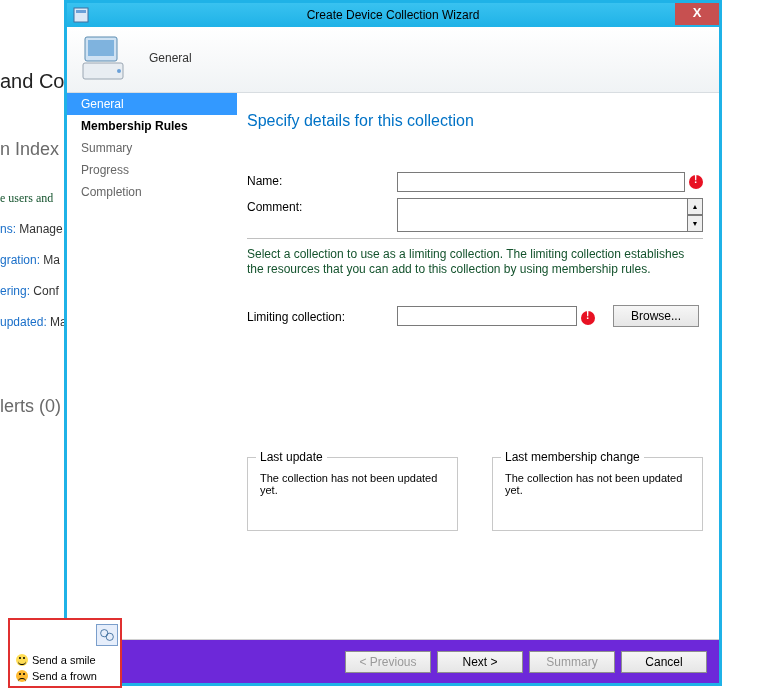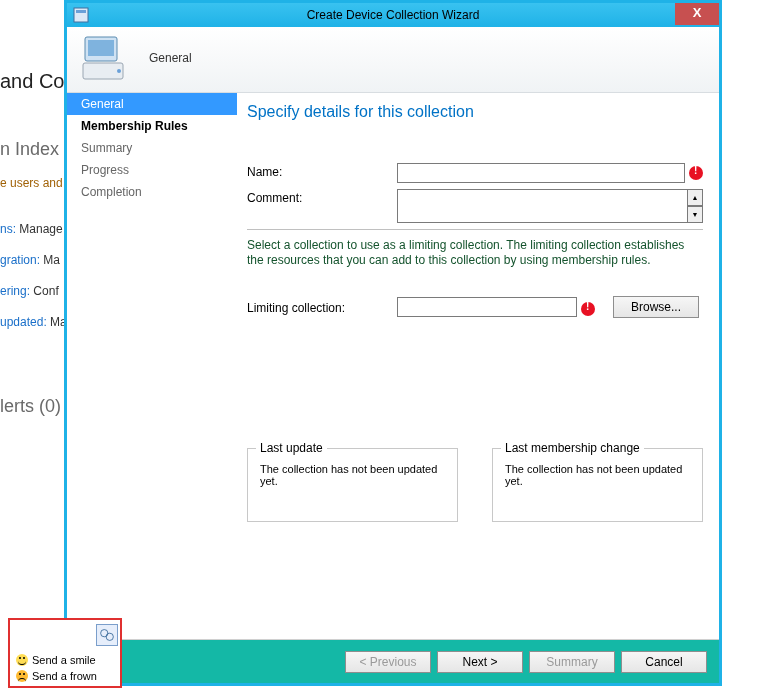--- a/index.html
+++ b/index.html
@@ -67,21 +67,21 @@
     padding: 4px 10px 4px 14px;
     font-size:12px; color:#666;
     cursor: default;
   }
   .nav-item.sel {
     background:#3399ff; color:#fff;
   }
   .nav-item.bold { color:#000; font-weight:600; }
   .content {
     position:absolute; left:170px; right:0; top:0; bottom:0;
-    padding: 6px 16px 0 10px;
+    padding: 15px 16px 0 10px;
   }
   .section-title {
     color:#0072c6; font-size:16px; margin:4px 0 42px 0;
   }
   .form-row { display:flex; align-items:flex-start; margin-bottom:6px; }
   .form-label { width:150px; font-size:12px; padding-top:2px; }
   .form-field { flex:1; display:flex; align-items:flex-start; }
   input.txt {
     flex:1; height:20px; border:1px solid #7a7a7a; font-size:12px; padding:0 3px;
     background:#fff;
@@ -114,21 +114,21 @@
     width:218px; height:74px; font-size:11px;
   }
   .groupbox .legend {
     position:absolute; top:-8px; left:8px; background:#fff; padding:0 4px; font-size:12px; color:#000000;
   }
   .bottom-bar {
     position:absolute; left:0; right:0; bottom:0; height:44px;
     border-top:1px solid #d0d0d0;
     display:flex; justify-content:flex-end; align-items:center;
     padding-right:12px; gap:6px;
-    background:#14b8a6;
+    background:#6d28d9;
   }
   .feedback-box {
     position:absolute; left:8px; top:618px; width:114px; height:70px;
     border:2px solid #e03030; background:#fff;
   }
   .fb-icon-btn {
     position:absolute; left:86px; top:4px; width:22px; height:22px;
     border:1px solid #7a9ecb; background:#e6eefb;
   }
   .fb-row { position:absolute; left:6px; font-size:11px; display:flex; align-items:center; gap:4px;}
@@ -139,21 +139,21 @@
   .emoji.smile::after { content:""; position:absolute; left:2px; top:6px; width:8px; height:4px; border-bottom:1.5px solid #000; border-radius:0 0 8px 8px;}
   .emoji.frown::after { content:""; position:absolute; left:2px; top:8px; width:8px; height:4px; border-top:1.5px solid #000; border-radius:8px 8px 0 0;}
 </style>
 </head>
 <body>
 
 <div class="bg-left">
   <div class="bg-col1">
     <div class="bg-item" style="top:68px; font-size:20px; color:#222;">and Co</div>
     <div class="bg-item" style="top:137px; font-size:18px; color:#6a6a6a;">n Index</div>
-    <div class="bg-item" style="top:174px; color:#a16207;">e users and</div>
+    <div class="bg-item" style="top:189px; color:#14532d;font-family:Liberation Serif, serif;">e users and</div>
     <div class="bg-item" style="top:220px;"><span style="color:#1a6fc9">ns:</span><span> Manage</span></div>
     <div class="bg-item" style="top:251px;"><span style="color:#1a6fc9">gration:</span><span> Ma</span></div>
     <div class="bg-item" style="top:282px;"><span style="color:#1a6fc9">ering:</span><span> Conf</span></div>
     <div class="bg-item" style="top:313px;"><span style="color:#1a6fc9">updated:</span><span> Ma</span></div>
     <div class="bg-item" style="top:394px; font-size:18px; color:#6a6a6a;">lerts (0)</div>
   </div>
 </div>
 
 <div class="wizard">
   <div class="titlebar">

